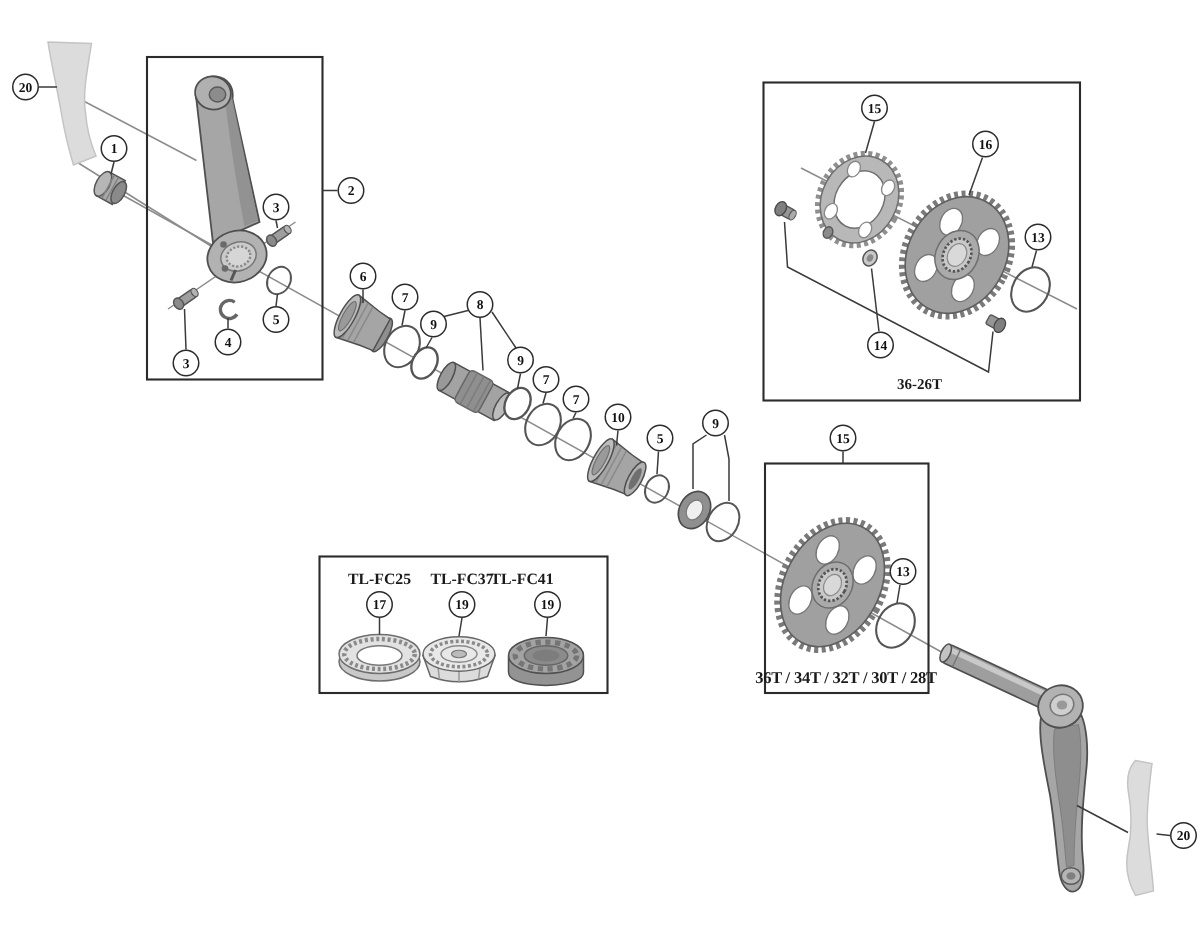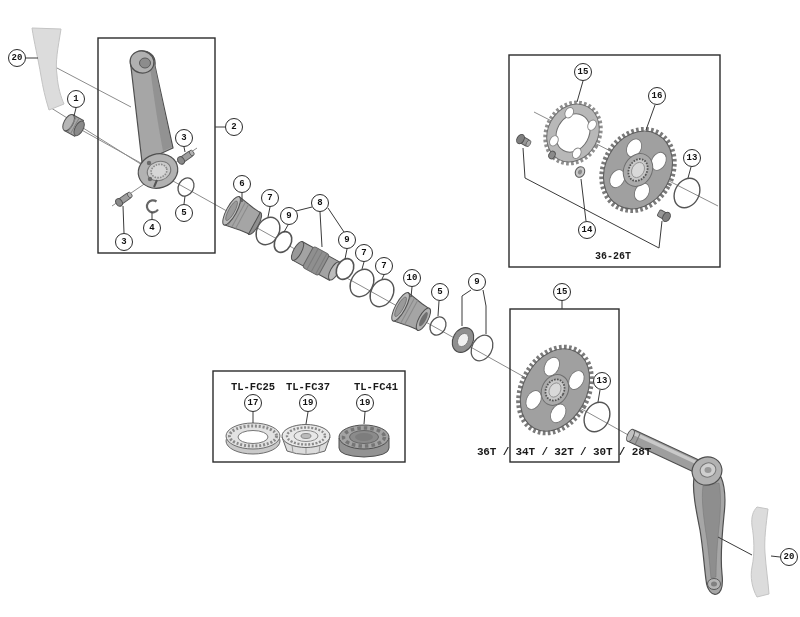--- a/index.html
+++ b/index.html
@@ -1,17 +1,17 @@
 <!DOCTYPE html>
 <html><head>
 <meta charset="utf-8">
 <style>
   html,body{margin:0;padding:0;background:#fff;}
   #stage{position:relative;width:800px;height:617px;background:#ffffff;overflow:hidden;
-         font-family:Liberation Mono, monospace;}
+         font-family:Liberation Serif, serif;}
   #art{position:absolute;left:0;top:0;}
   .co{position:absolute;width:16px;height:16px;border:1.3px solid #2b2b2b;border-radius:50%;
       background:#fff;display:flex;align-items:center;justify-content:center;
       font-size:9px;font-weight:700;color:#111;line-height:1;z-index:5;}
   .lbl{position:absolute;transform:translateX(-50%);font-weight:700;color:#1a1a1a;
        white-space:nowrap;z-index:4;}
   .lbl.tool{font-size:10.5px;}
   .lbl.small{font-size:10px;}
   .lbl.tiny{font-size:11px;letter-spacing:-0.15px;}
 </style>
@@ -280,17 +280,17 @@
 <div class="co" style="left:648px;top:87px">16</div>
 <div class="co" style="left:683px;top:149px">13</div>
 <div class="co" style="left:578px;top:221px">14</div>
 <div class="co" style="left:244px;top:394px">17</div>
 <div class="co" style="left:299px;top:394px">19</div>
 <div class="co" style="left:356px;top:394px">19</div>
 <div class="co" style="left:780px;top:548px">20</div>
 
 <div class="lbl tool" style="left:253px;top:381px">TL-FC25</div>
 <div class="lbl tool" style="left:308px;top:381px">TL-FC37</div>
-<div class="lbl tool" style="left:376px;top:381px">TL-FC41</div>
+<div class="lbl tool" style="left:348px;top:381px">TL-FC41</div>
 <div class="lbl small" style="left:613px;top:251px">36-26T</div>
 <div class="lbl tiny" style="left:564px;top:446px">36T / 34T / 32T / 30T / 28T</div>
 
 </div>
 
 </body></html>

